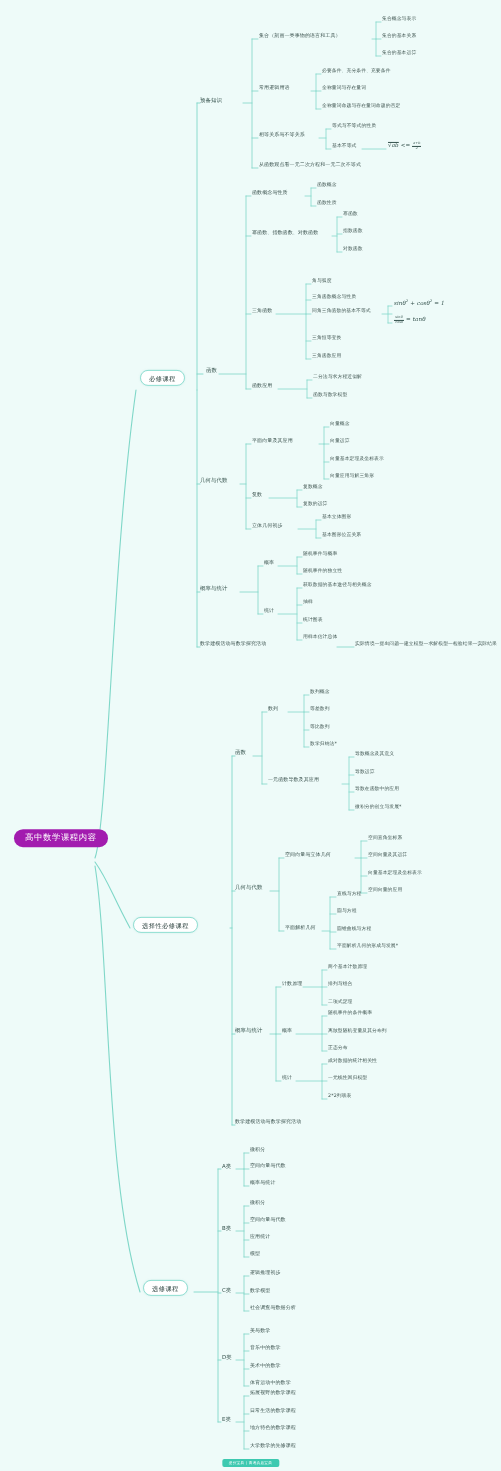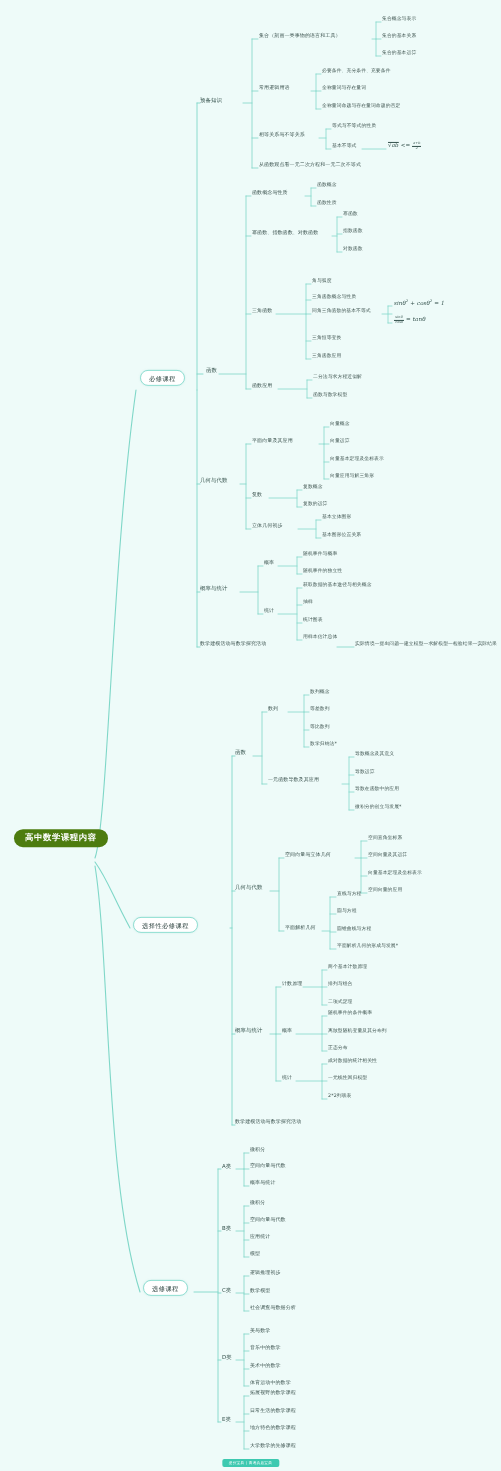--- a/index.html
+++ b/index.html
@@ -36,25 +36,25 @@
     background: #ffffff;
     border: 0.7px solid #8fded2;
     border-radius: 9px;
     padding: 3.5px 8px;
     letter-spacing: 0.4px;
     box-shadow: 0 0 2px rgba(120,200,190,0.25);
   }
   .node.root {
     font-size: 8.4px;
     color: #ffffff;
-    background: #4d7c0f;
+    background: #a21caf;
     border-radius: 10px;
     padding: 4px 11px;
     letter-spacing: 0.6px;
-    font-weight: bold;
+    font-weight: normal;
   }
   .node.lvl2 { font-size: 5.4px; color: #37534e; }
   .node.lvl3 { font-size: 5.0px; color: #3d5450; }
   .node.lvl4 { font-size: 4.8px; color: #415652; }
   .node.formula {
     font-family: "DejaVu Serif", "Liberation Serif", serif;
     font-style: italic;
     font-size: 5.6px;
     color: #33514c;
   }

